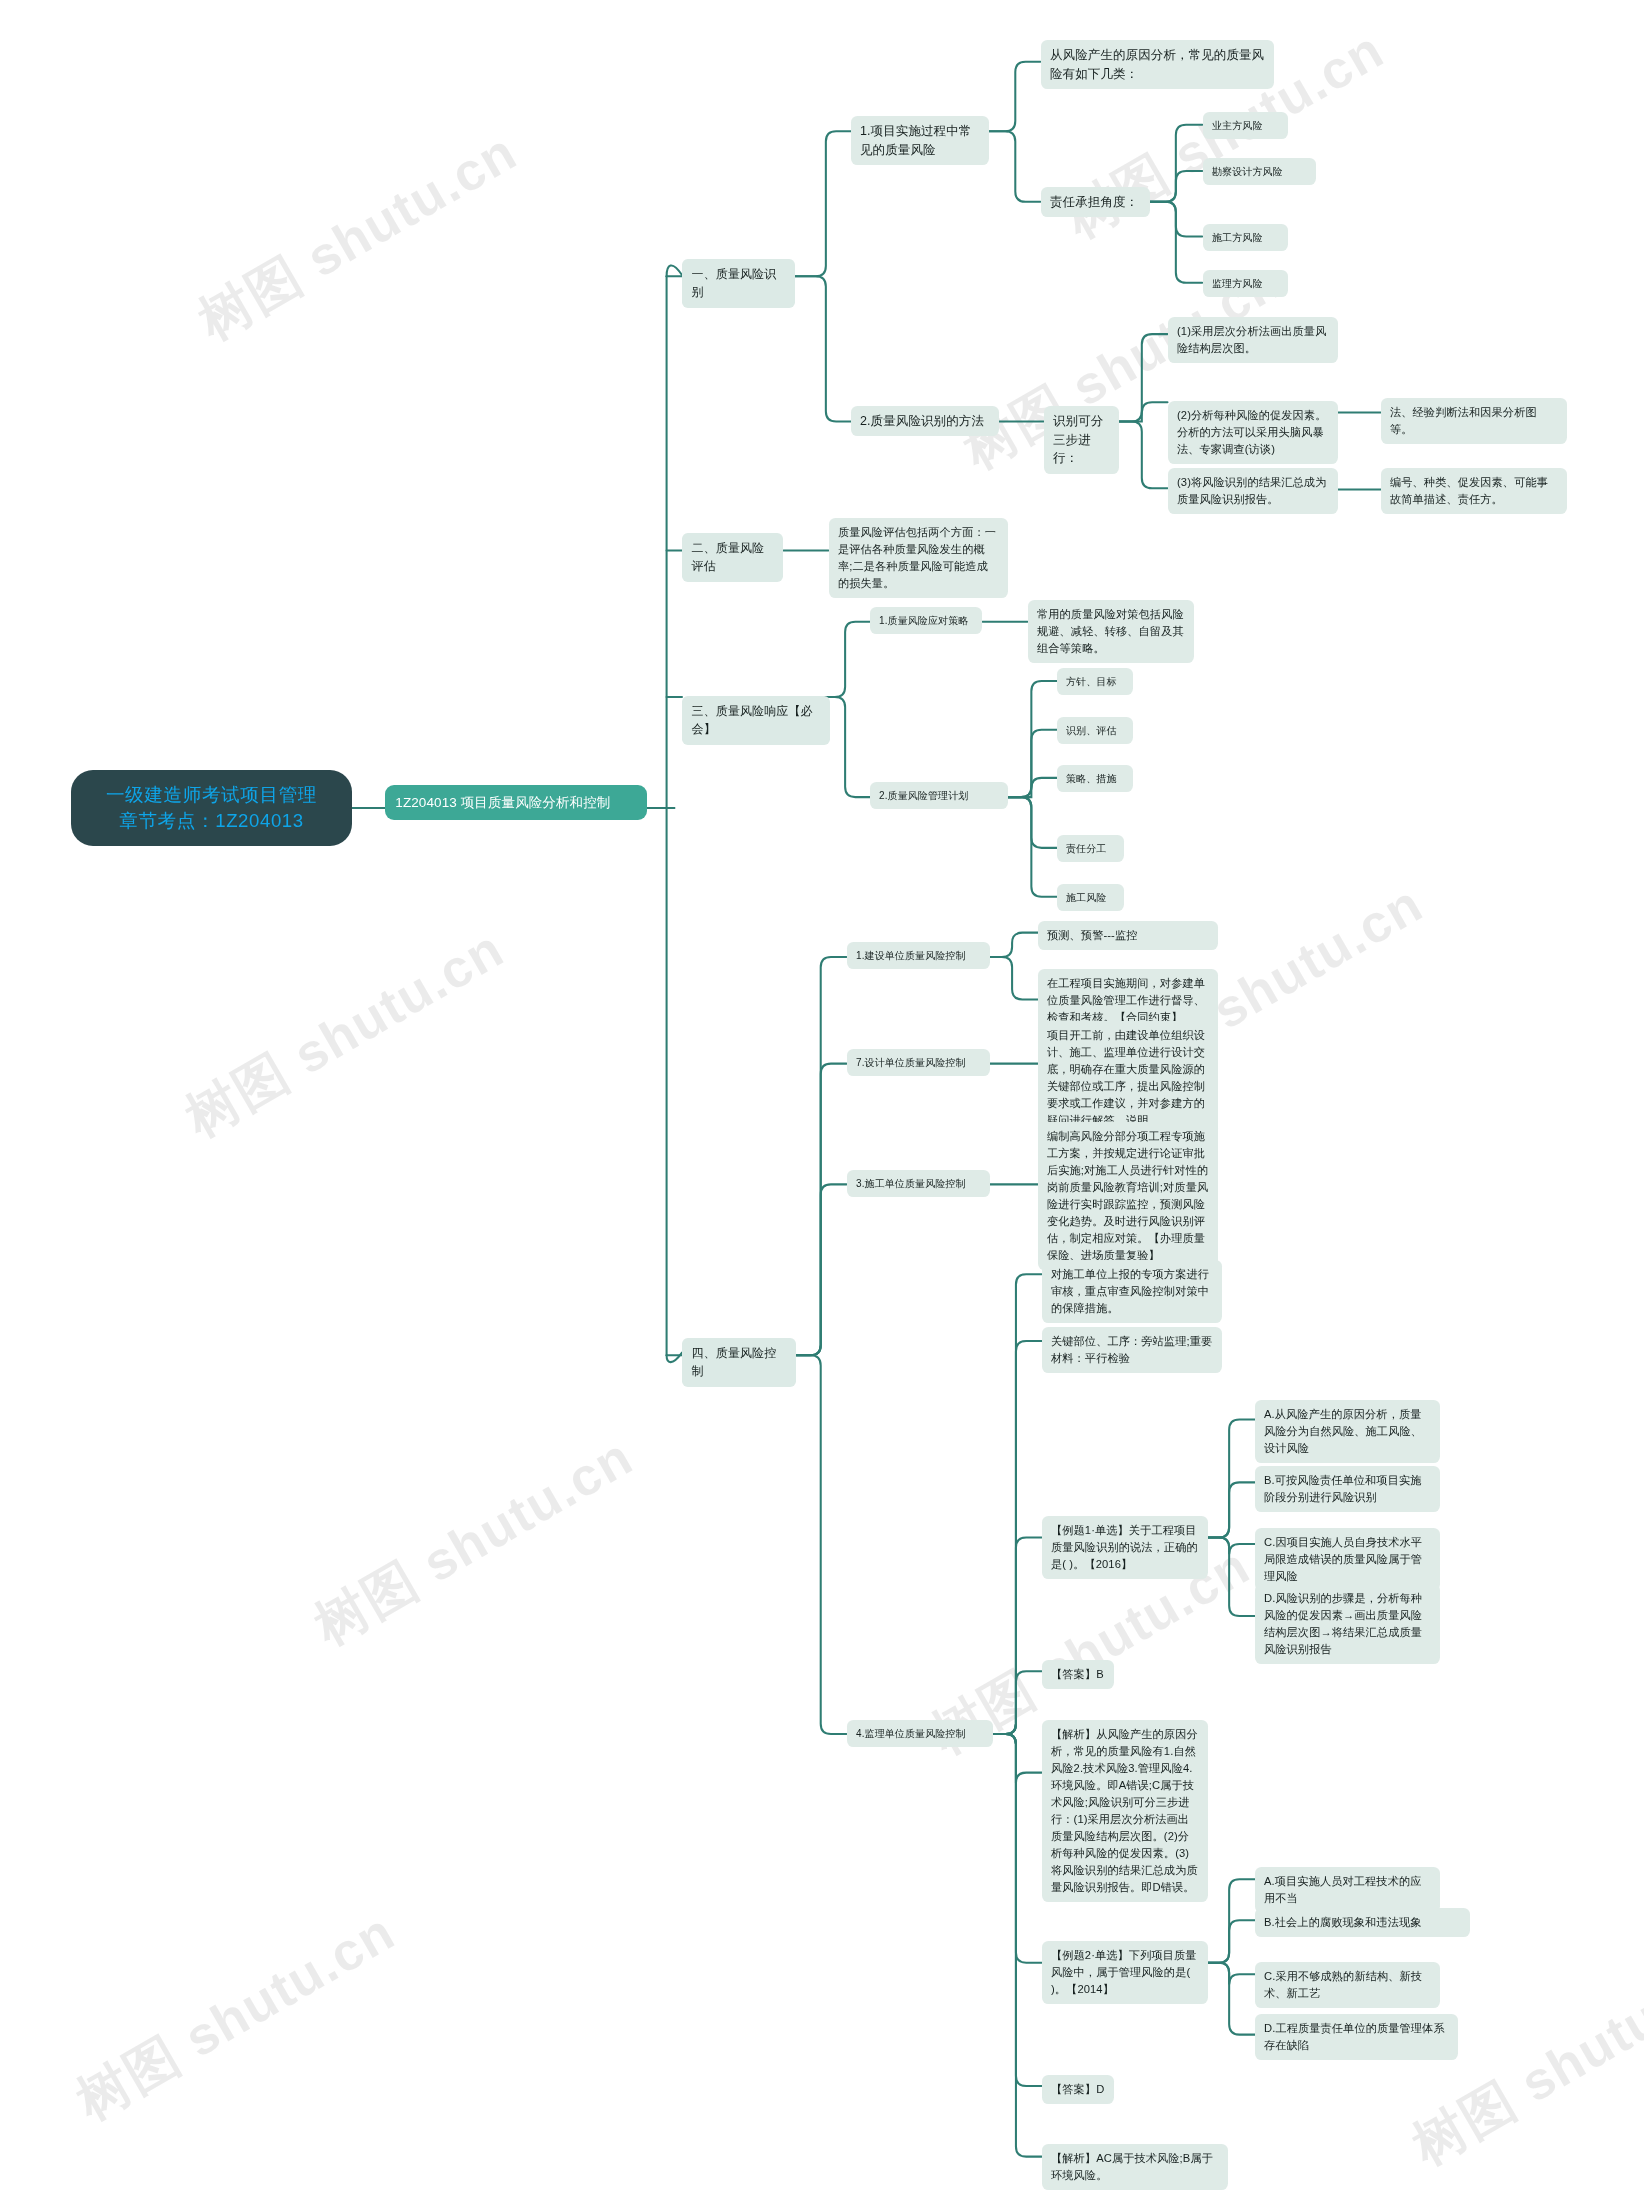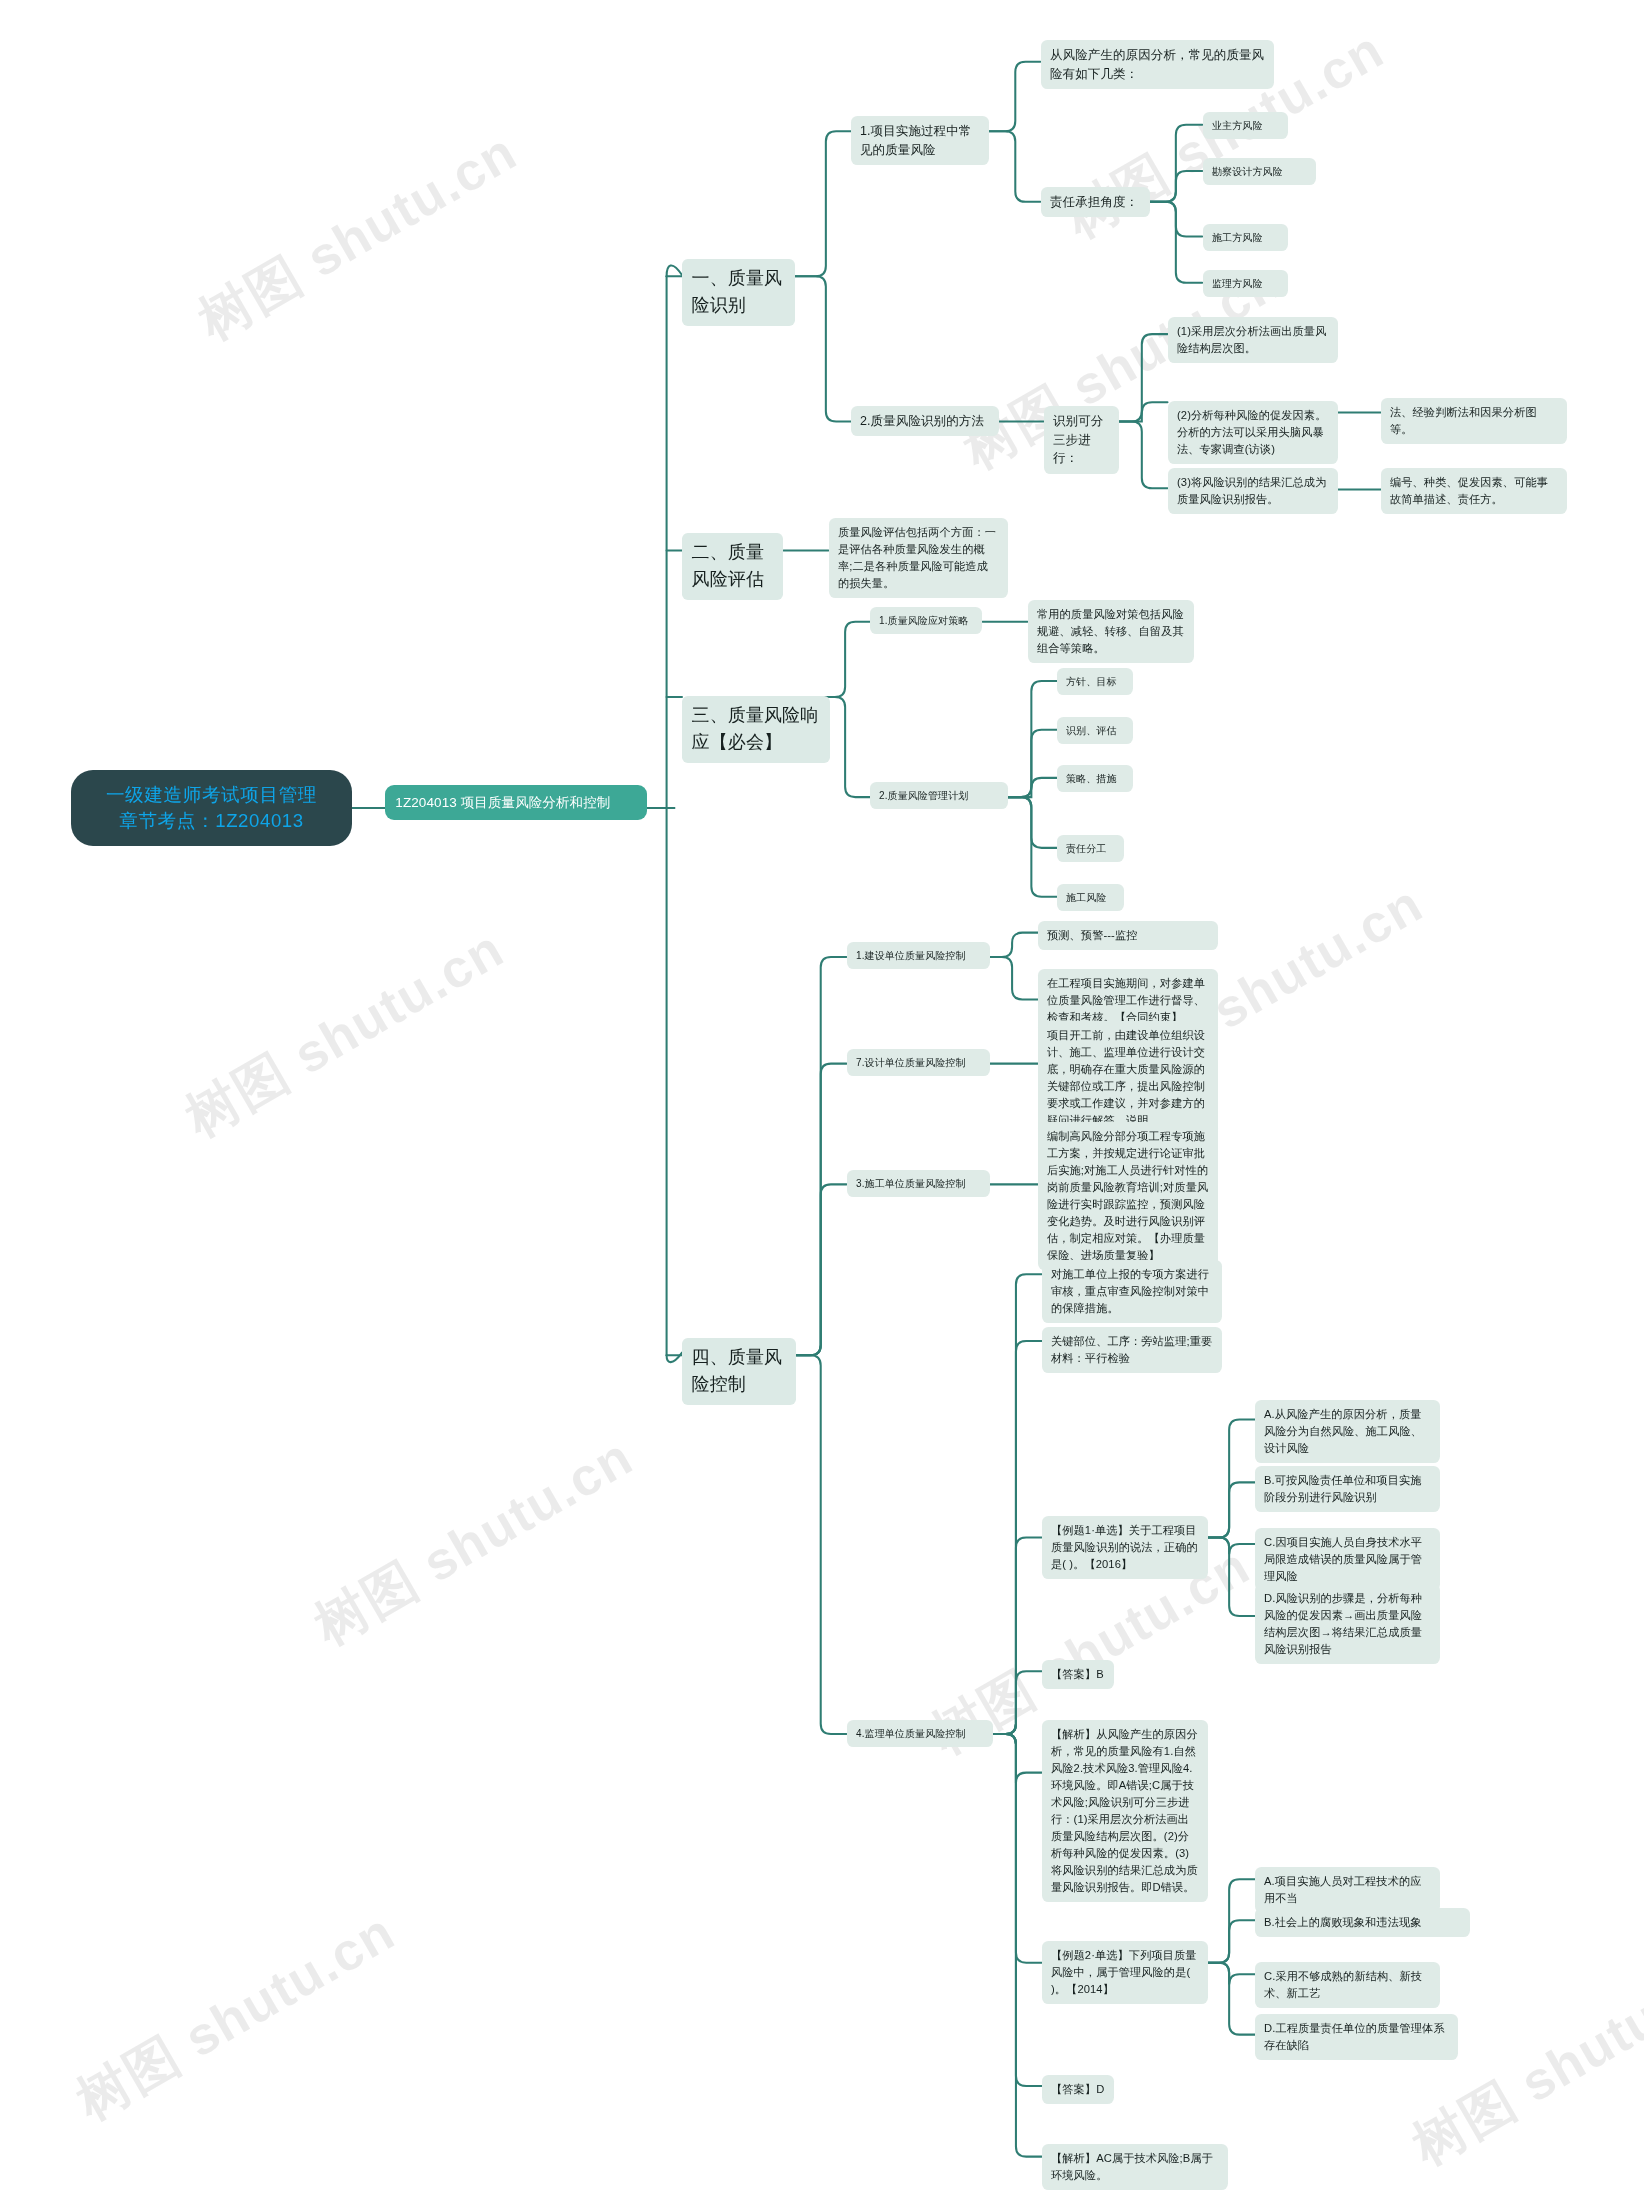--- a/index.html
+++ b/index.html
@@ -66,21 +66,21 @@
   .node.lvl1{
     background:#3da896;
     color:#ffffff;
     border-radius:9px;
     font-size:13.5px;
     line-height:1.45;
     padding:7.7px 10.3px;
   }
   .node.lvl2{
     background:#dceae6;
-    font-size:18px;
+    font-size:12px;
     padding:6.4px 9.6px;
     border-radius:5.8px;
   }
   .node.sm{font-size:10px;}
   .node.xs{font-size:11.2px;line-height:1.52;}
 </style>
 </head>
 <body>
 
 <div id="canvas">

